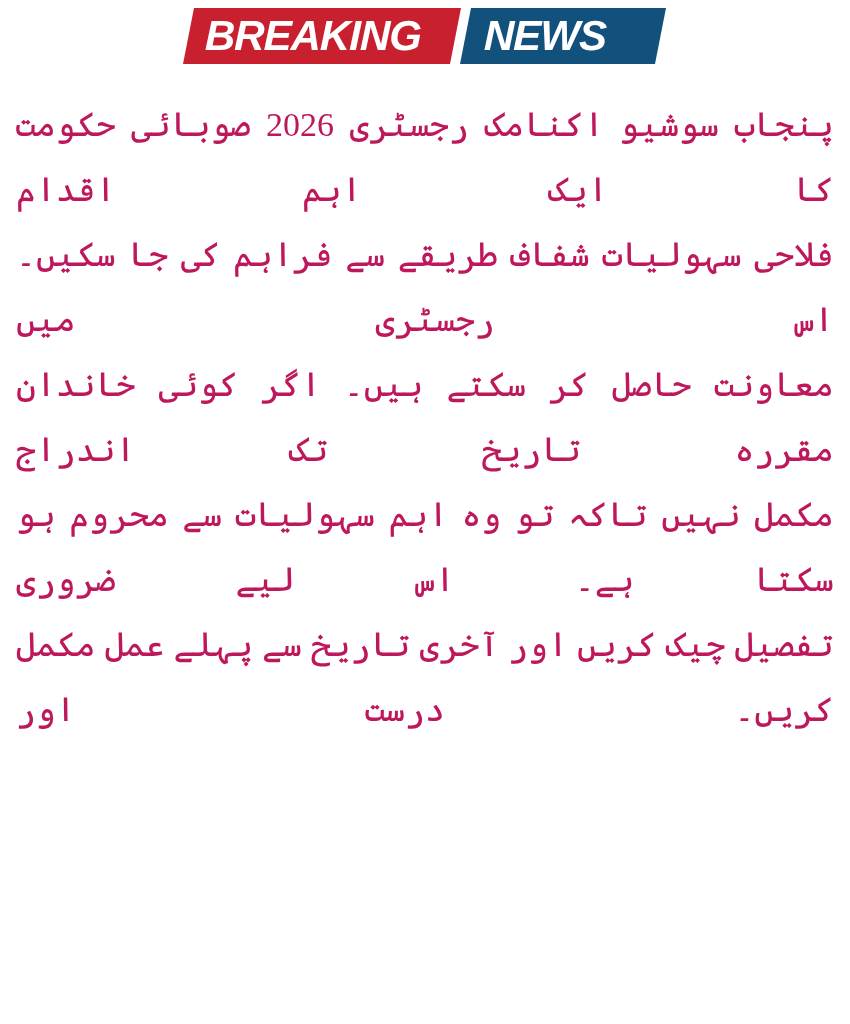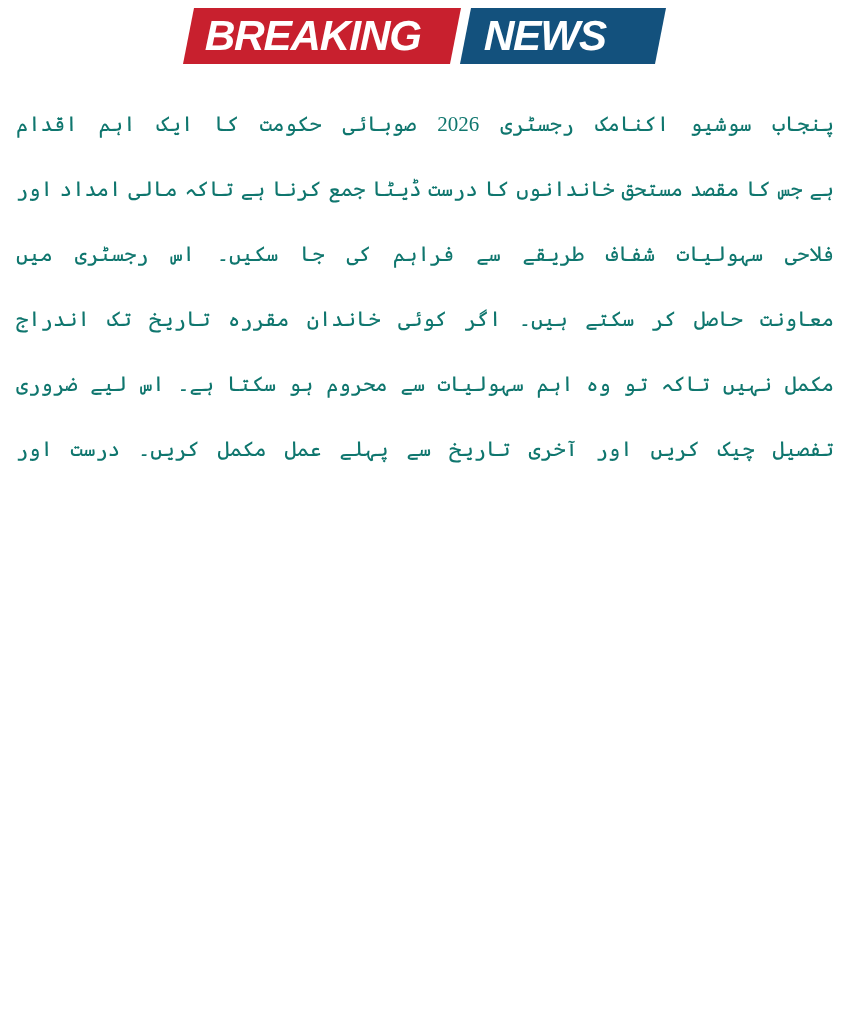--- a/index.html
+++ b/index.html
@@ -73,23 +73,23 @@
 
   
   .article {
     direction: rtl;
     text-align: right;
     padding: 14px 16px 0 16px;
     box-sizing: border-box;
     width: 850px;
   }
   .article-line {
-    color: #0f766e;
+    color: #be185d;
     font-family: "Liberation Serif", "DejaVu Serif", serif;
-    font-size: 21px;
+    font-size: 34px;
     line-height: 65px;
     white-space: nowrap;
     letter-spacing: 0.5px;
     font-weight: 500;
     direction: rtl;
     unicode-bidi: isolate;
     text-align: right;
     overflow: visible;
   }
   .article-line.stretch {
@@ -107,19 +107,18 @@
       <span class="banner-text text-breaking">BREAKING</span>
     </div>
     <div class="banner-seg seg-blue">
       <span class="banner-text text-news">NEWS</span>
     </div>
   </div>
 </div>
 
 <div class="article">
   <div class="article-line stretch">پنجاب سوشیو اکنامک رجسٹری 2026 صوبائی حکومت کا ایک اہم اقدام</div>
-  <div class="article-line stretch">ہے جس کا مقصد مستحق خاندانوں کا درست ڈیٹا جمع کرنا ہے تاکہ مالی امداد اور</div>
   <div class="article-line stretch">فلاحی سہولیات شفاف طریقے سے فراہم کی جا سکیں۔ اس رجسٹری میں</div>
   <div class="article-line stretch">معاونت حاصل کر سکتے ہیں۔ اگر کوئی خاندان مقررہ تاریخ تک اندراج</div>
   <div class="article-line stretch">مکمل نہیں تاکہ تو وہ اہم سہولیات سے محروم ہو سکتا ہے۔ اس لیے ضروری</div>
   <div class="article-line stretch">تفصیل چیک کریں اور آخری تاریخ سے پہلے عمل مکمل کریں۔ درست اور</div>
 
 </div>
 
 </body></html>

